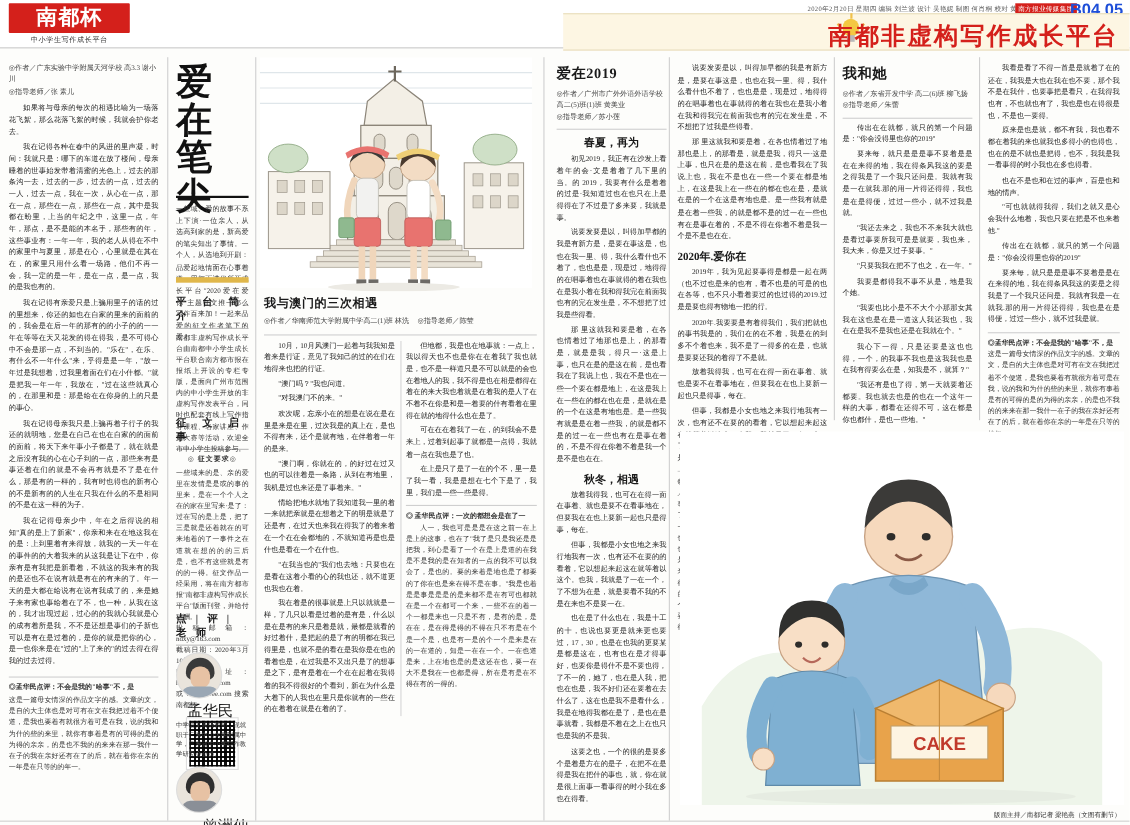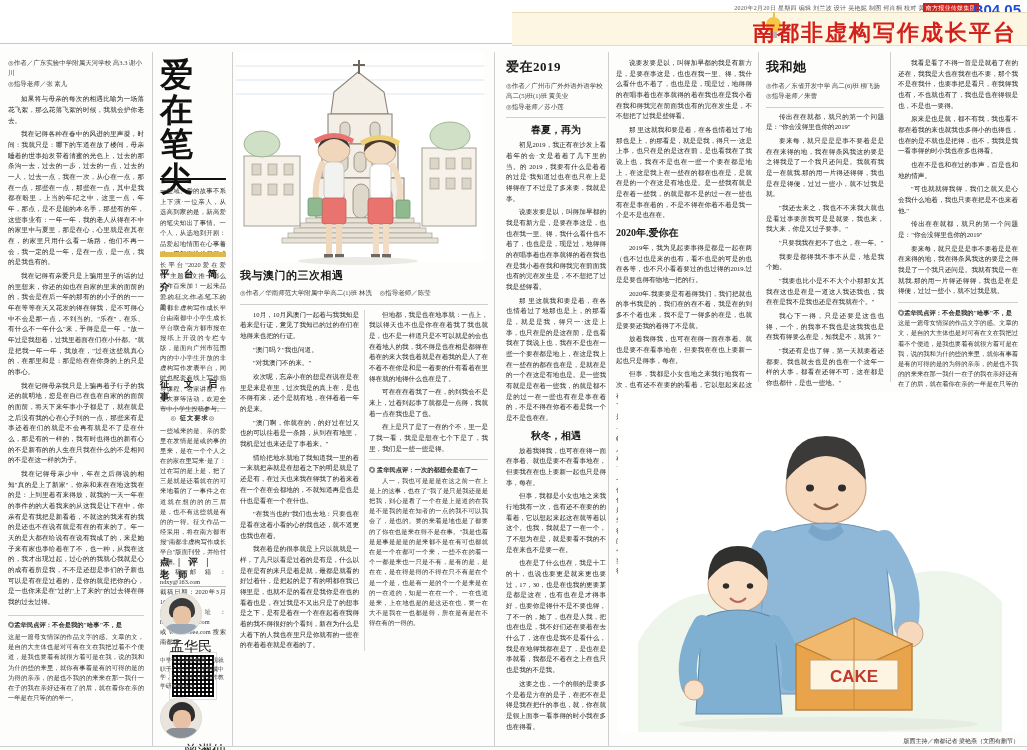--- a/index.html
+++ b/index.html
@@ -142,20 +142,24 @@
     font-size: 6.3px; line-height: 1.62; color: #333; text-align: justify;
     font-family: "Liberation Serif", serif;
   }
 </style>
 </head>
 <body>
 
 <div class="page">
 
   <div class="masthead">
+    <div class="logo-box">
+      <div class="logo-red">南都杯</div>
+      <div class="logo-sub">中小学生写作成长平台</div>
+    </div>
     <div class="mh-meta">2020年2月20日 星期四 编辑 刘兰波 设计 吴艳妮 制图 何肖桐 校对 黄扬</div>
     <div class="mh-badge">南方报业传媒集团</div>
     <div class="mh-page">B04 05</div>
   </div>
 
   <div class="banner">
     <div class="bulb">
       <div class="glass"></div>
       <div class="base"></div>
       <div class="ray" style="left:0px; top:4px; transform:rotate(-40deg);"></div>

